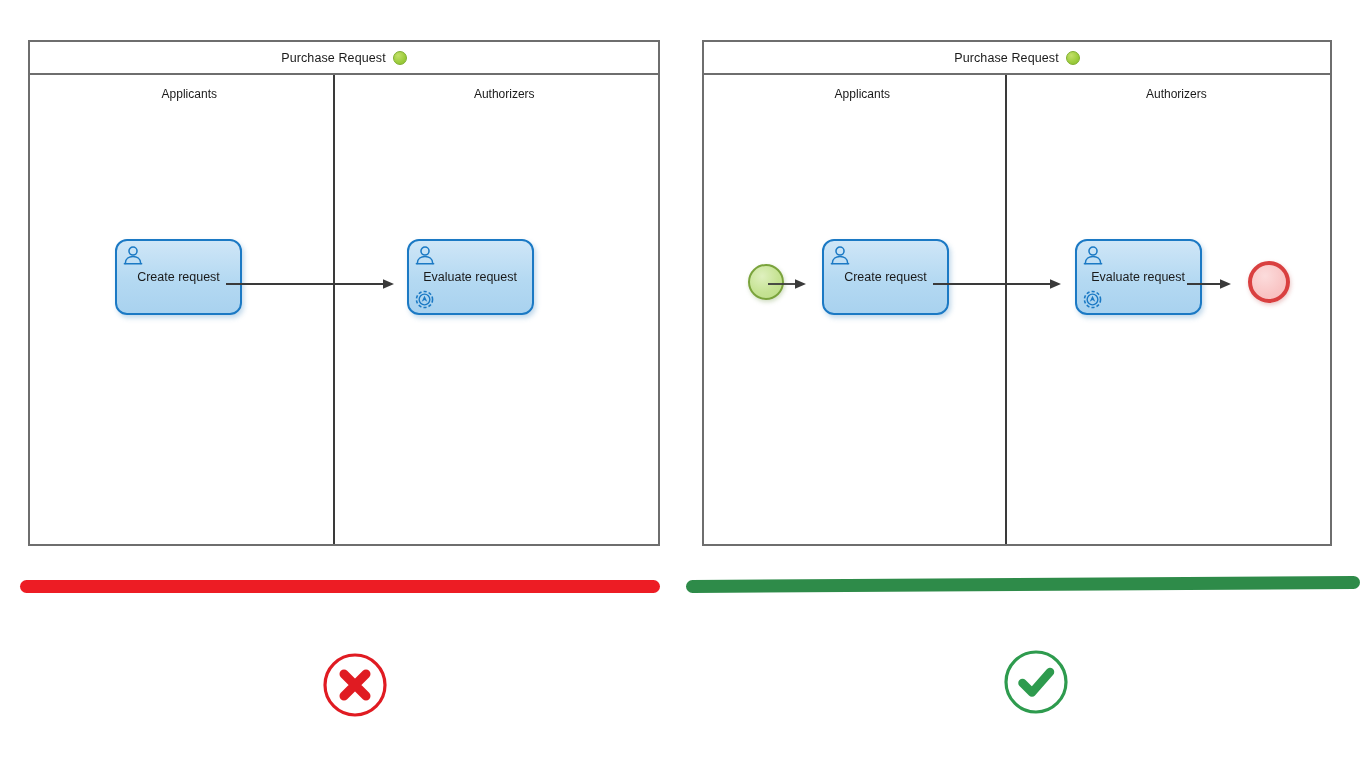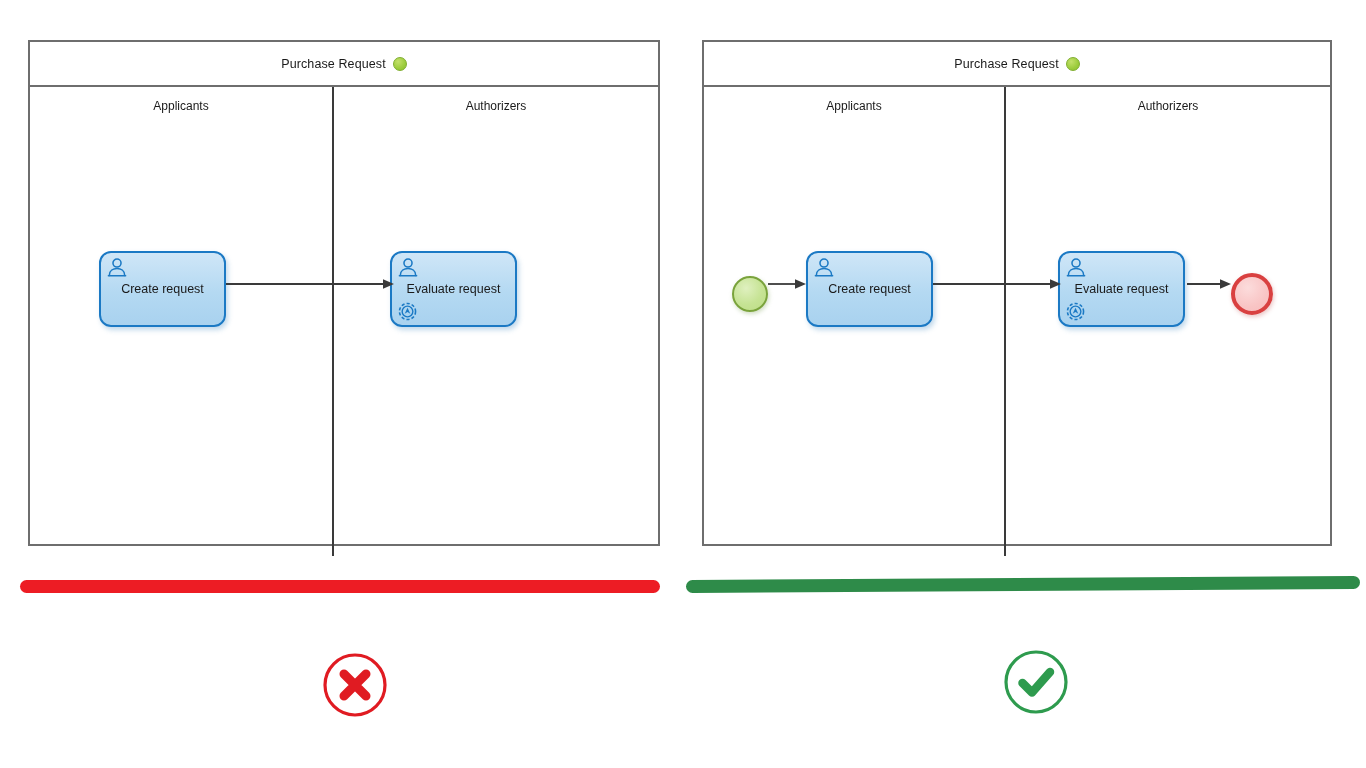--- a/index.html
+++ b/index.html
@@ -17,21 +17,21 @@
 
   
   .pool {
     position: absolute;
     border: 2px solid #6e6e6e;
     background: #ffffff;
     box-sizing: border-box;
   }
   .pool-header {
     position: relative;
-    height: 45px;
+    height: 33px;
     border-bottom: 2px solid #6e6e6e;
     display: flex;
     align-items: center;
     justify-content: center;
     gap: 7px;
     box-sizing: border-box;
   }
   .pool-title {
     font-size: 12.5px;
     color: #1a1a1a;
@@ -45,20 +45,21 @@
   }
   .lanes {
     position: relative;
     display: flex;
     height: calc(100% - 33px);
   }
   .lane {
     position: relative;
     box-sizing: border-box;
     height: 100%;
+    margin-left: 16px;
   }
   .lane.divider {
     border-right: 2px solid #3a3a3a;
   }
   .lane-label {
     position: absolute;
     top: 12px;
     left: 0;
     right: 0;
     text-align: center;

